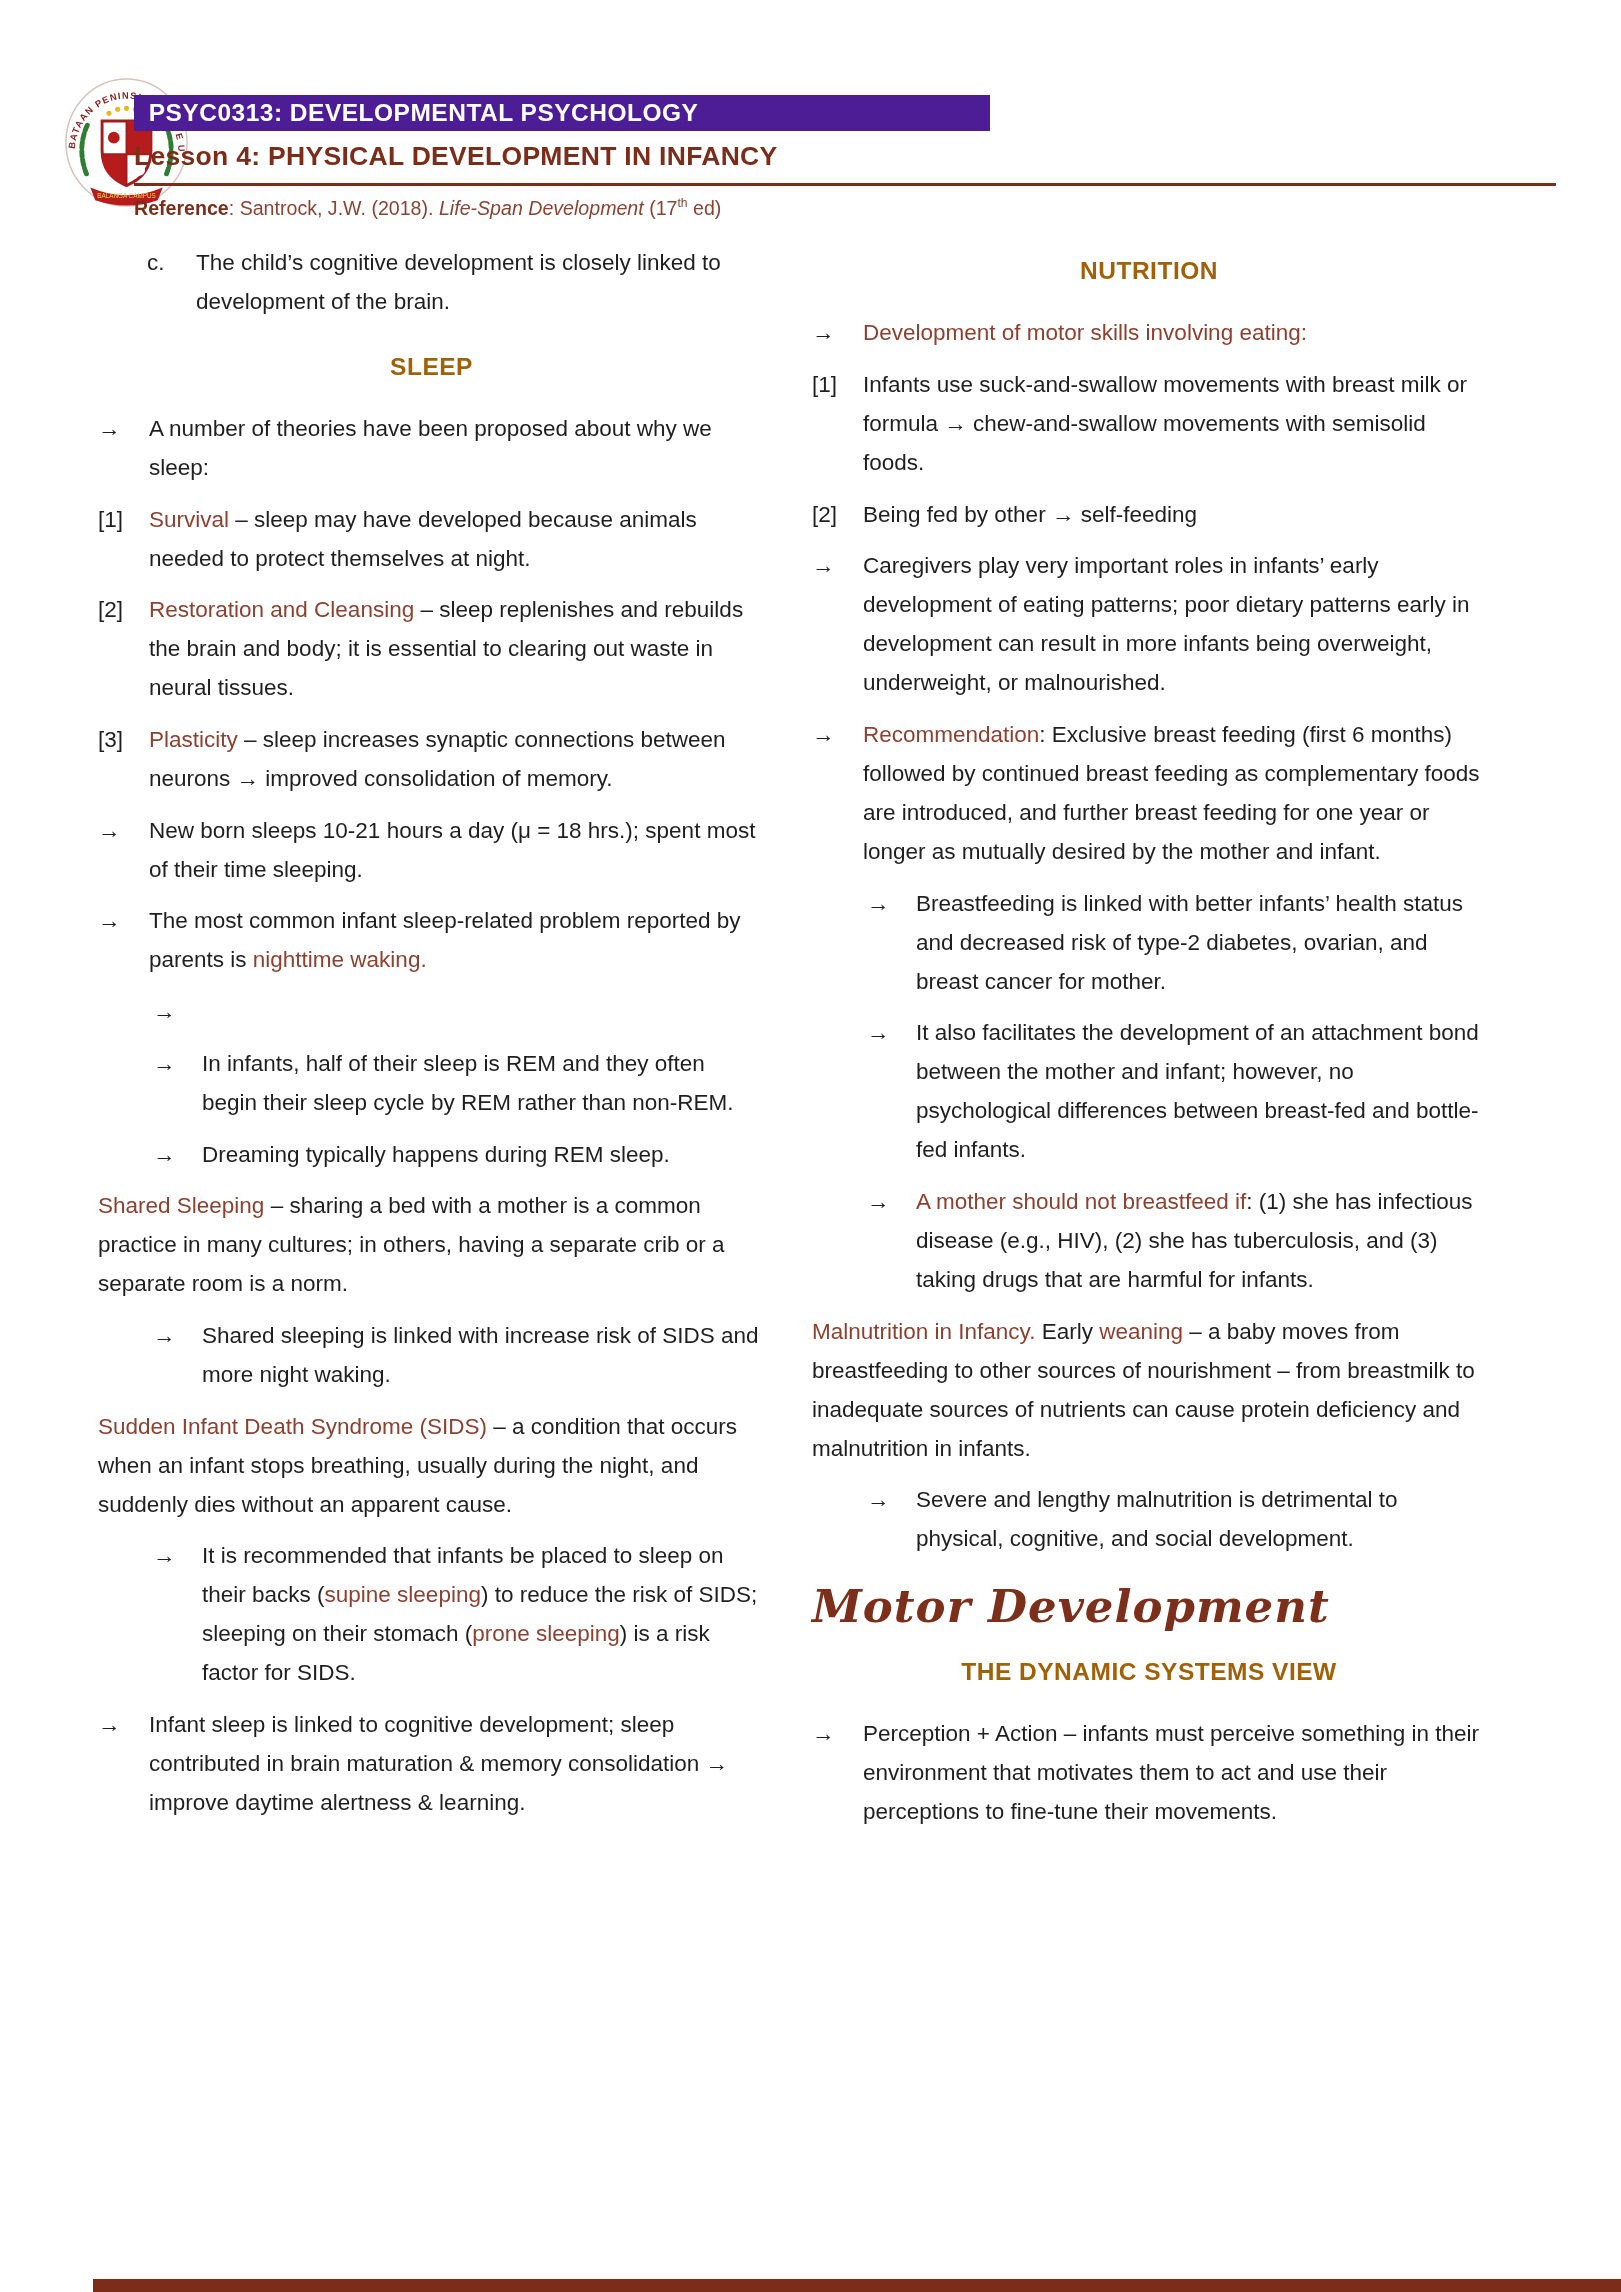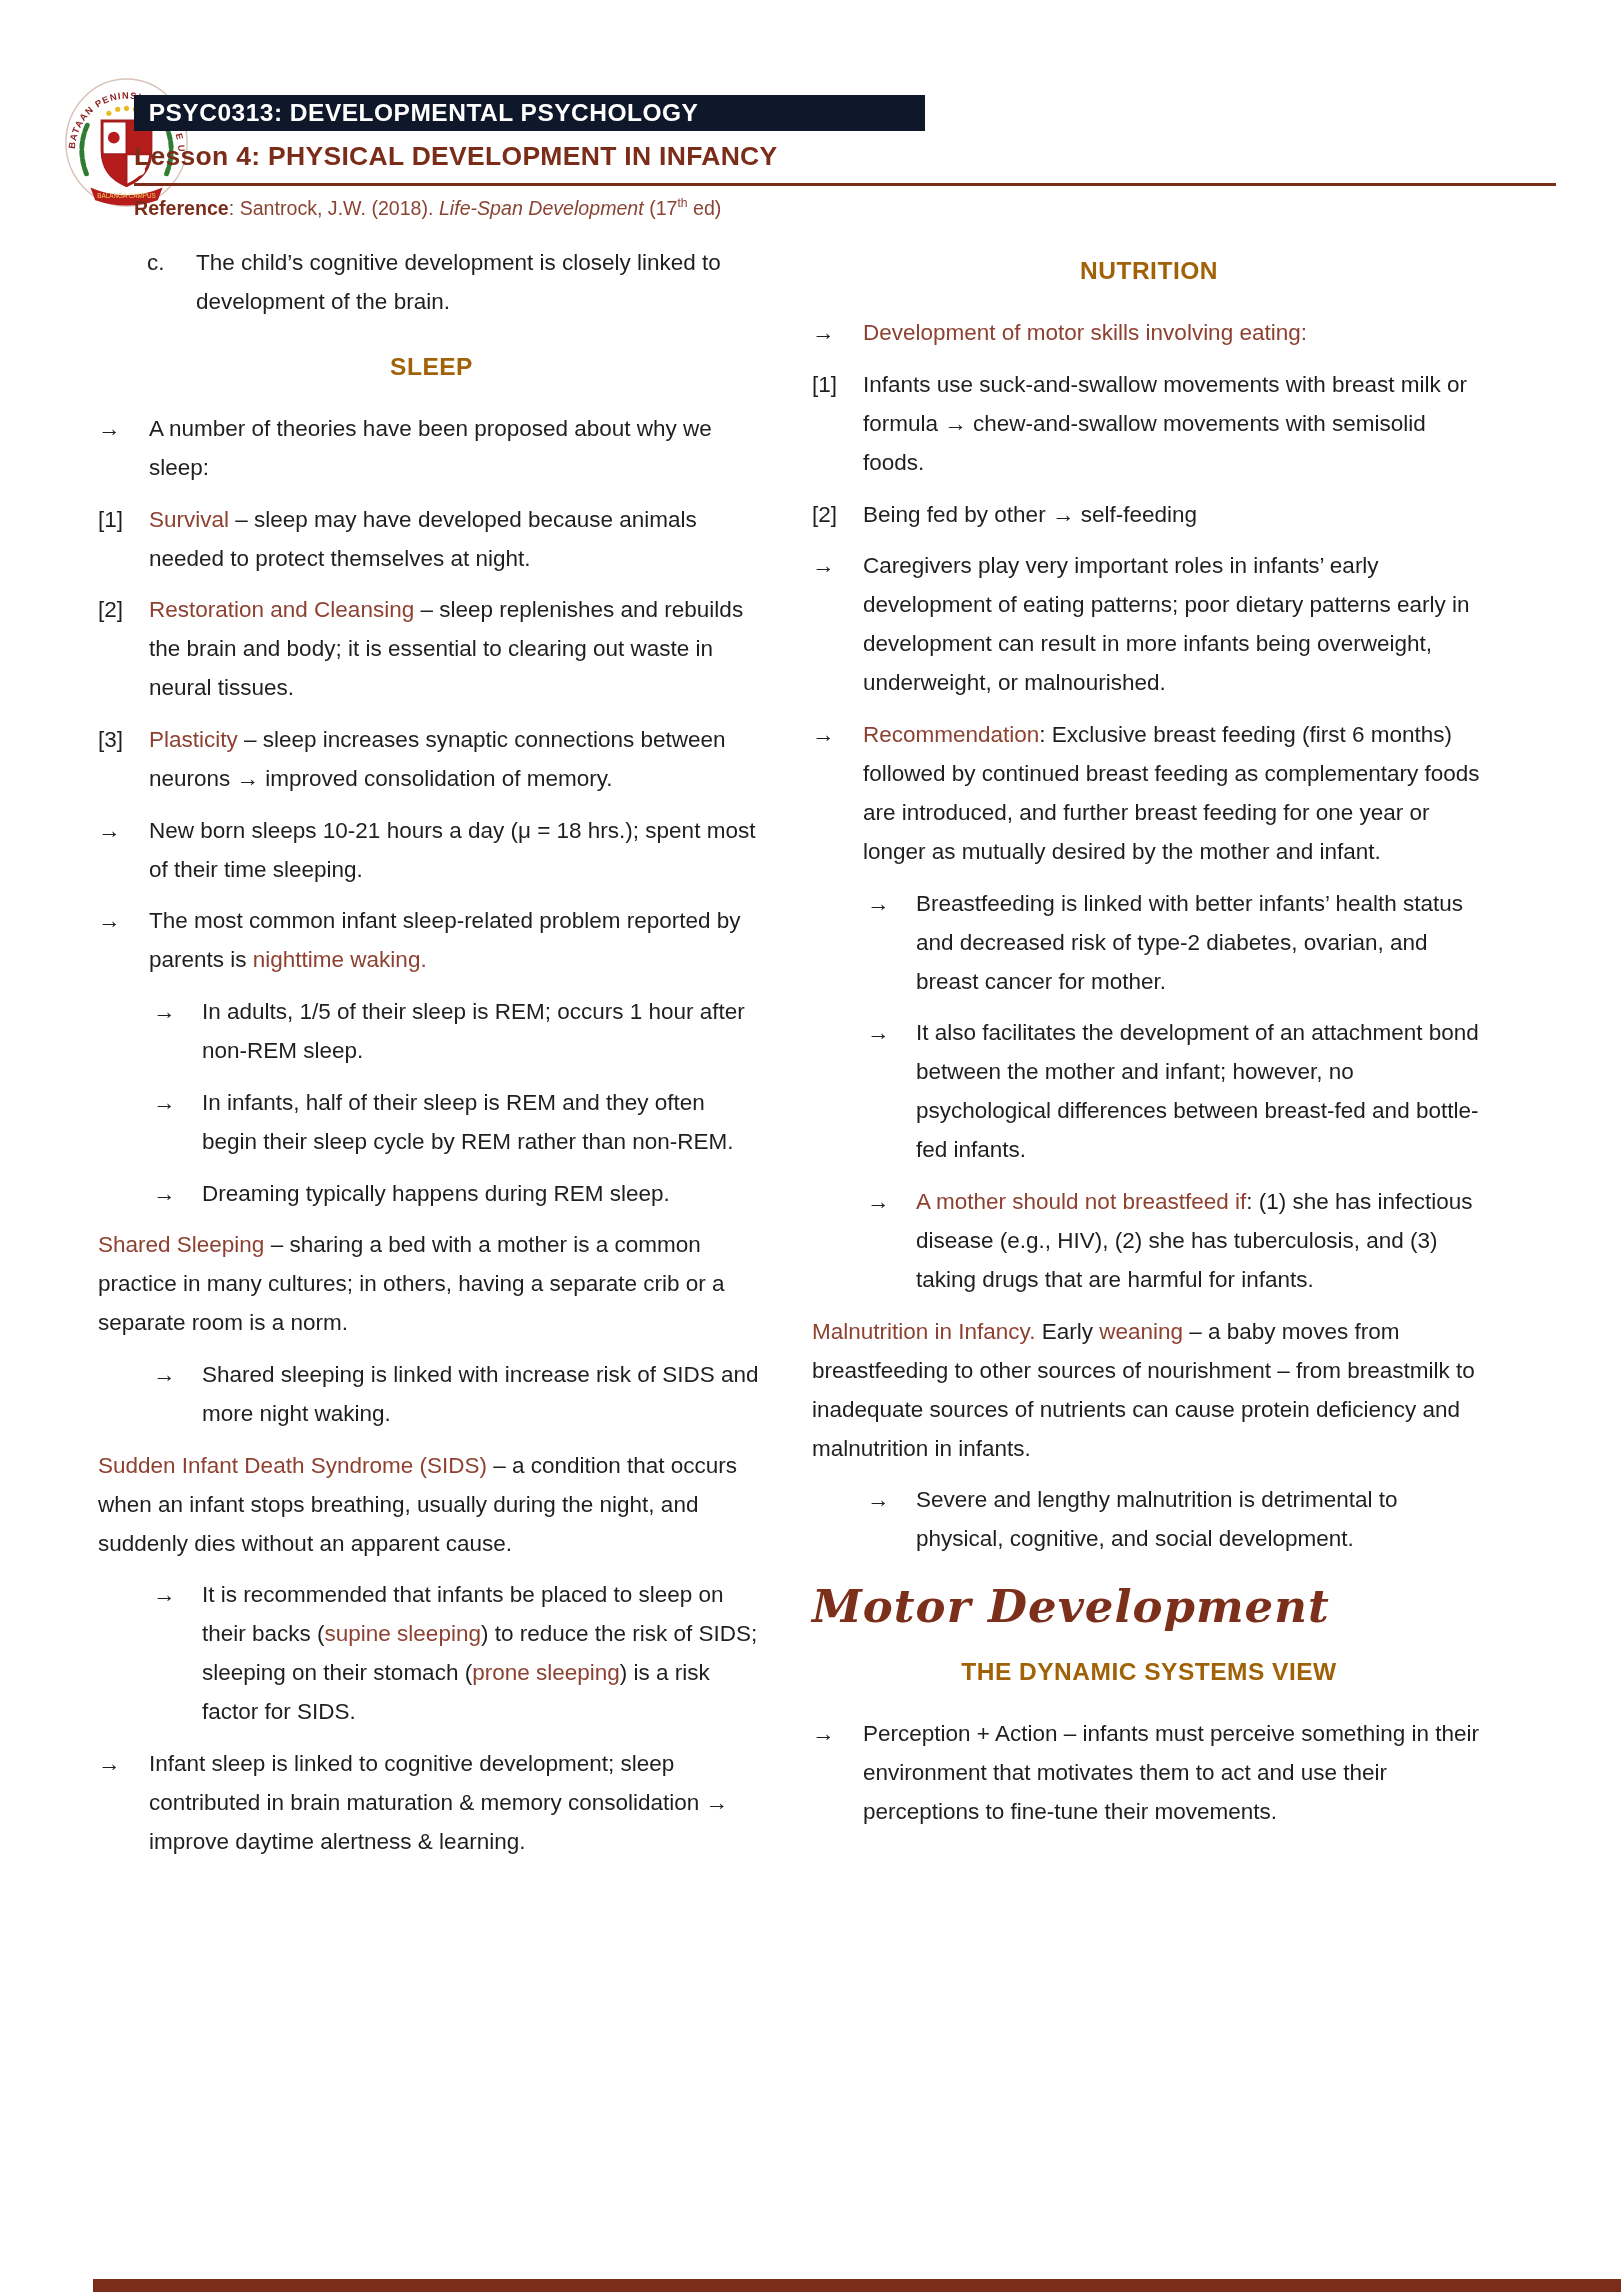--- a/index.html
+++ b/index.html
@@ -3,22 +3,22 @@
 <meta charset="utf-8">
 <style>
   html,body { margin:0; padding:0; background:#9a9a9a; }
   .page {
     position:relative; width:1621px; height:2293px; margin:0 auto;
     background:#ffffff; overflow:hidden;
     font-family:"Liberation Sans", sans-serif; color:#222222;
   }
   
   .header-bar {
-    position:absolute; left:134px; top:95px; width:791px; height:36px;
-    background:#0f172a; display:flex; align-items:center;
+    position:absolute; left:134px; top:95px; width:856px; height:36px;
+    background:#4c1d95; display:flex; align-items:center;
   }
   .header-bar .bar-text {
     color:#ffffff; font-size:24.5px; font-weight:bold; letter-spacing:0.5px; padding-left:14.7px;
     white-space:nowrap;
   }
   .lesson-title {
     position:absolute; left:134px; top:141px; font-size:26.5px; font-weight:bold;
     color:#7B2D1A; letter-spacing:0.3px; white-space:nowrap;
   }
   .header-rule {
@@ -129,21 +129,20 @@
       <div class="block item">
         <span class="marker">→</span>
         <span class="content"><span class="seg">New born sleeps 10-21 hours a day (μ = 18 hrs.); spent most of their time sleeping.</span></span>
       </div>
       <div class="block item">
         <span class="marker">→</span>
         <span class="content"><span class="seg">The most common infant sleep-related problem reported by parents is </span><span class="seg red">nighttime waking.</span></span>
       </div>
       <div class="block item indent2">
         <span class="marker">→</span>
-        <span class="content"><span class="seg">In adults, 1/5 of their sleep is REM; occurs 1 hour after non-REM sleep.</span></span>
       </div>
       <div class="block item indent2">
         <span class="marker">→</span>
         <span class="content"><span class="seg">In infants, half of their sleep is REM and they often begin their sleep cycle by REM rather than non-REM.</span></span>
       </div>
       <div class="block item indent2">
         <span class="marker">→</span>
         <span class="content"><span class="seg">Dreaming typically happens during REM sleep.</span></span>
       </div>
       <div class="block para"><span class="seg red">Shared Sleeping</span><span class="seg"> – sharing a bed with a mother is a common practice in many cultures; in others, having a separate crib or a separate room is a norm.</span></div>

